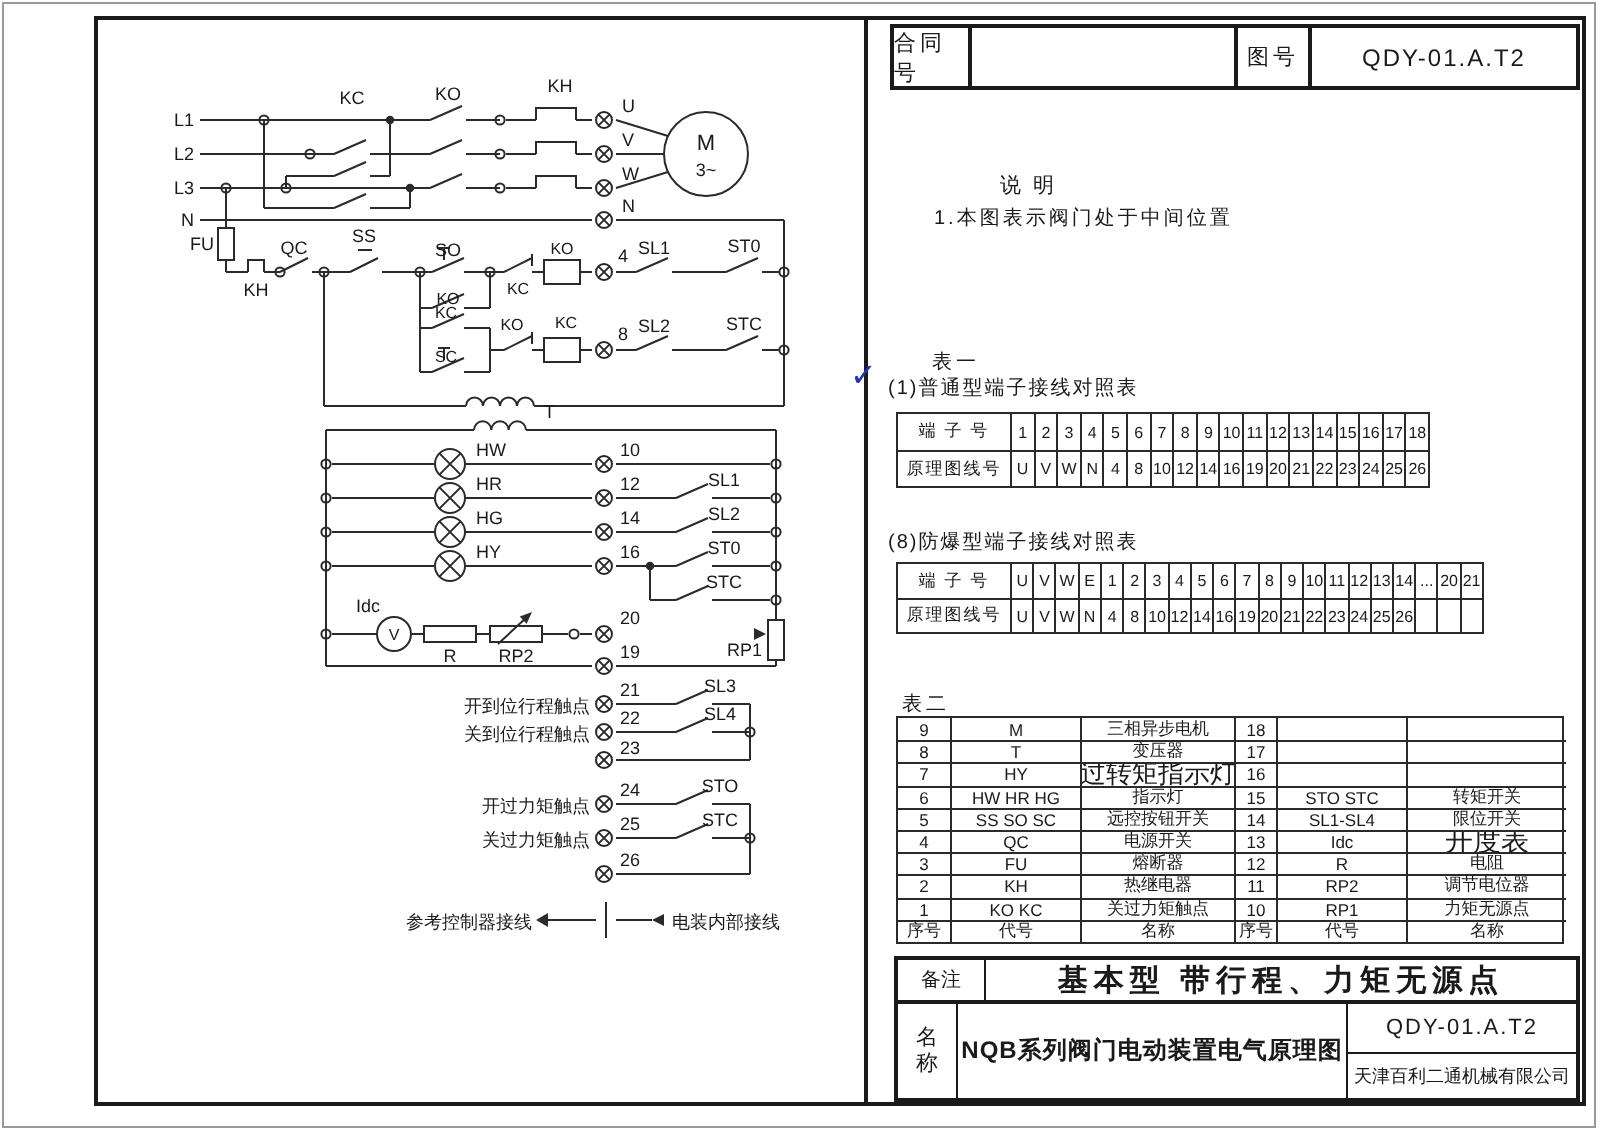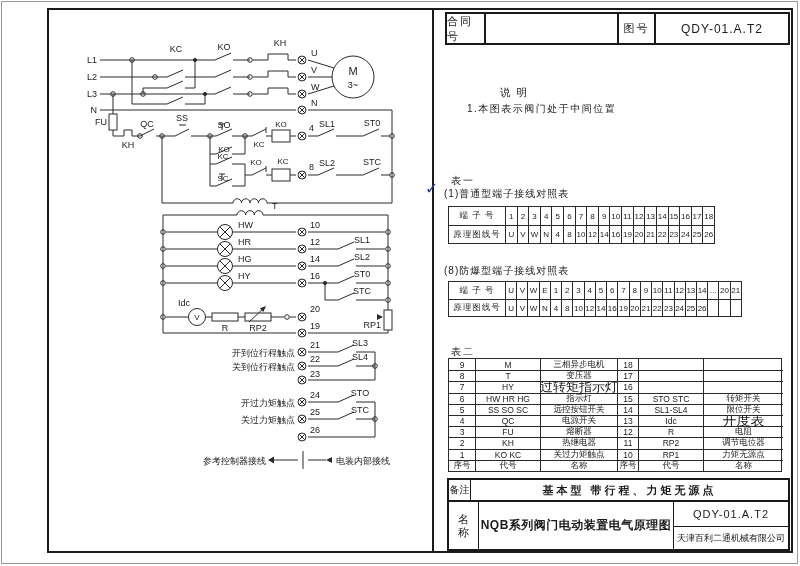--- a/index.html
+++ b/index.html
@@ -29,22 +29,22 @@
 
   .t-grid{border:1px solid #2a2a2a;background:#fff;}
   .t-row{display:flex;}
   .tc{border-right:1px solid #2a2a2a;border-top:1px solid #2a2a2a;display:flex;align-items:center;
       justify-content:center;font-size:8px;overflow:hidden;white-space:nowrap;}
   .t-row .tc:last-child{border-right:0;}
   .t-row:first-child .tc{border-top:0;}
   .tc.hdr{font-size:8.5px;letter-spacing:1px;}
 
   .remark-box{left:447px;top:478px;width:343px;height:24px;border:2px solid #1a1a1a;display:flex;background:#fff;}
-  .remark-label{width:22px;border-right:1px solid #1a1a1a;display:flex;align-items:center;justify-content:center;font-size:10px;text-align:right;}
-  .remark-text{flex:1;display:flex;align-items:center;justify-content:center;font-size:11px;font-weight:bold;letter-spacing:3px;}
+  .remark-label{width:44px;border-right:1px solid #1a1a1a;display:flex;align-items:center;justify-content:center;font-size:10px;text-align:right;}
+  .remark-text{flex:1;display:flex;align-items:center;justify-content:center;font-size:15px;font-weight:bold;letter-spacing:3px;}
   .name-box{left:447px;top:502px;width:343px;height:49px;border:2px solid #1a1a1a;border-top:0;display:flex;background:#fff;}
   .name-label{width:30px;border-right:1px solid #1a1a1a;display:flex;align-items:center;justify-content:center;}
   .name-label div{width:13px;word-break:break-all;line-height:13px;font-size:11px;text-align:center;}
   .name-main{width:195px;border-right:1px solid #1a1a1a;display:flex;align-items:center;justify-content:center;
              font-size:12px;font-weight:bold;letter-spacing:0.5px;}
   .name-right{flex:1;display:flex;flex-direction:column;}
   .nr-top{height:25px;border-bottom:1px solid #1a1a1a;display:flex;align-items:center;justify-content:center;font-size:11px;letter-spacing:1px;}
   .nr-bot{flex:1;display:flex;align-items:center;justify-content:center;font-size:9px;}
 </style>
 </head>
@@ -277,21 +277,21 @@
 <div class="abs header-box">
   <div class="hcell hc1">合同号</div>
   <div class="hcell hc2"></div>
   <div class="hcell hc3">图号</div>
   <div class="hcell hc4">QDY-01.A.T2</div>
 </div>
 
 <div class="abs notes-title">说明</div>
 <div class="abs notes-line">1.本图表示阀门处于中间位置</div>
 
-<div class="abs tlabel" style="left:451px;top:174px;">表一</div>
+<div class="abs tlabel" style="left:466px;top:174px;">表一</div>
 <div class="abs check" style="color:#2734ad;">✓</div>
 <div class="abs tsub" style="left:444px;top:187px;">(1)普通型端子接线对照表</div>
 <div id="table1" class="abs t-grid" style="left:448px;top:206px;width:267px;">
     <div class="t-row">
       <div class="tc hdr" style="flex: 0 0 57px; height: 18px;">端 子 号</div>
       <div class="tc" style="flex: 1 1 0px; height: 18px;">1</div>
       <div class="tc" style="flex: 1 1 0px; height: 18px;">2</div>
       <div class="tc" style="flex: 1 1 0px; height: 18px;">3</div>
       <div class="tc" style="flex: 1 1 0px; height: 18px;">4</div>
       <div class="tc" style="flex: 1 1 0px; height: 18px;">5</div>

